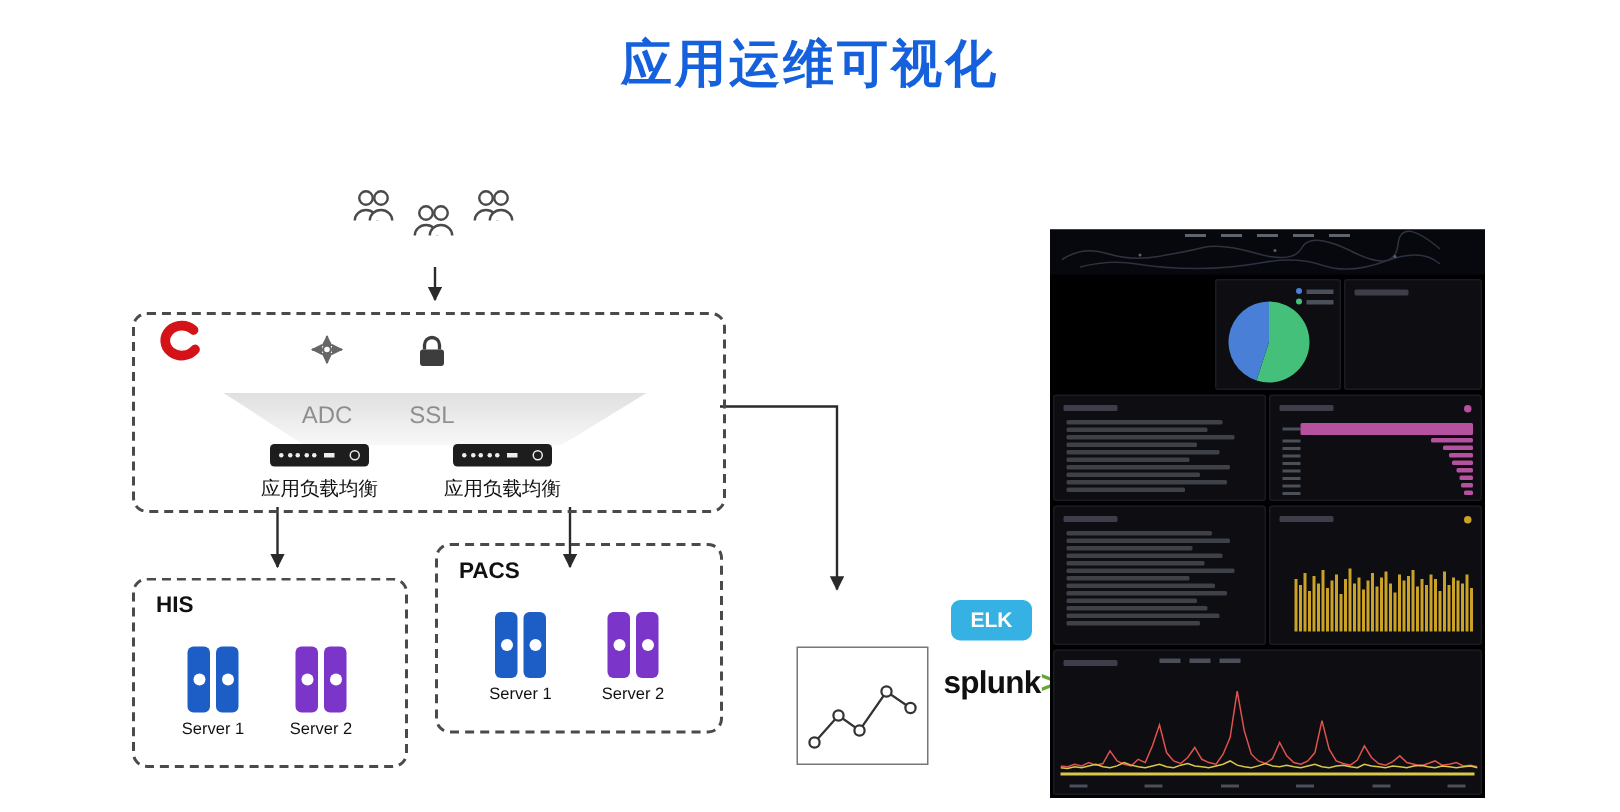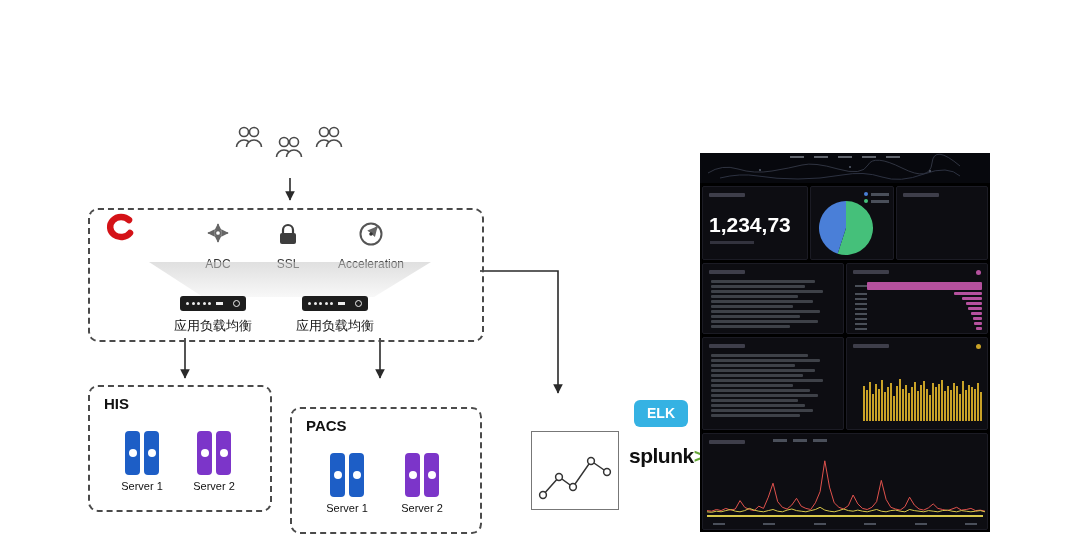--- a/index.html
+++ b/index.html
@@ -8,21 +8,21 @@
   .title{position:absolute;top:20px;left:0;right:0;text-align:center;
          font-size:34px;font-weight:800;color:#1560dd;letter-spacing:2px;}
   .overlay{position:absolute;left:0;top:0;width:1080px;height:541px;pointer-events:none;}
 
   
   .users-svg{position:absolute;left:222px;top:120px;}
   .main-box{position:absolute;left:88px;top:208px;width:392px;height:130px;
             border:2px dashed #4a4a4a;border-radius:10px;}
   .array-logo{position:absolute;left:97px;top:213px;}
   .feature{position:absolute;text-align:center;}
-  .feature .flabel{font-size:12px;color:#333;margin-top:6px;}
+  .feature .flabel{font-size:16px;color:#333;margin-top:17px;}
   .f-adc{left:196px;top:221px;width:44px;}
   .f-ssl{left:264px;top:221px;width:48px;}
   .f-acc{left:326px;top:221px;width:90px;}
   .beam{position:absolute;left:140px;top:262px;width:300px;height:35px;
         background:linear-gradient(180deg,#c6c6c6,#f2f2f2);
         clip-path:polygon(3% 0,97% 0,78% 100%,21% 100%);opacity:.55;}
   .appliance{position:absolute;top:296px;width:66px;height:15px;background:#1d1d1d;
              border-radius:3px;display:flex;align-items:center;padding:0 6px;box-sizing:border-box;}
   .appliance .dot{width:3px;height:3px;background:#ededed;border-radius:50%;margin-right:2.5px;}
   .appliance .bar{width:7px;height:3px;background:#ededed;margin-left:2px;}
@@ -86,20 +86,21 @@
   .line-svg{position:absolute;left:4px;top:24px;}
   .axis-y{position:absolute;left:4px;right:4px;bottom:12px;height:2px;background:#d9c94b;}
   .ticks{position:absolute;left:10px;right:10px;bottom:4px;display:flex;justify-content:space-between;}
   .ticks span{width:12px;height:2px;background:#4a4f5a;}
 </style>
 </head>
 <body>
 
 <div class="stage">
 
+  <div class="title">应用运维可视化</div>
 
   <svg class="overlay">
     <defs>
       <marker id="arr" markerWidth="8" markerHeight="8" refX="5.5" refY="3" orient="auto">
         <path d="M0,0 L6,3 L0,6 z" fill="#2a2a2a"></path>
       </marker>
       <marker id="arrg" markerWidth="7" markerHeight="7" refX="4.5" refY="2.5" orient="auto">
         <path d="M0,0 L5,2.5 L0,5 z" fill="#666"></path>
       </marker>
     </defs>
@@ -143,28 +144,20 @@
   </div>
 
   <div class="feature f-ssl">
     <svg width="26" height="26">
       <path d="M8,12 v-3 a5,5 0 0 1 10,0 v3" stroke="#3d3d3d" stroke-width="2.2" fill="none"></path>
       <rect x="5" y="12" width="16" height="11" rx="2" fill="#3d3d3d"></rect>
     </svg>
     <div class="flabel">SSL</div>
   </div>
 
-  <div class="feature f-acc">
-    <svg width="30" height="26">
-      <circle cx="15" cy="13" r="10.5" stroke="#555" stroke-width="2" fill="none"></circle>
-      <path d="M15,13 L21,6" stroke="#333" stroke-width="2" fill="none" marker-end="url(#arrg)"></path>
-      <circle cx="15" cy="13" r="1.8" fill="#333"></circle>
-    </svg>
-    <div class="flabel">Acceleration</div>
-  </div>
 
   <div class="beam"></div>
 
   <div class="appliance" style="left:180px">
     <span class="dot"></span>
       <span class="dot"></span>
       <span class="dot"></span>
       <span class="dot"></span>
       <span class="dot"></span>
     <span class="bar"></span>
@@ -193,21 +186,21 @@
     </div>
     <div class="server-unit" style="left:100px">
       <div class="towers purple">
           <i></i>
           <i></i>
         </div>
       <div class="server-name">Server 2</div>
     </div>
   </div>
 
-  <div class="group-box" style="left:290px;top:407px;width:188px;height:123px">
+  <div class="group-box" style="left:290px;top:362px;width:188px;height:123px">
     <div class="group-title">PACS</div>
     <div class="server-unit" style="left:31px">
       <div class="towers blue">
           <i></i>
           <i></i>
         </div>
       <div class="server-name">Server 1</div>
     </div>
     <div class="server-unit" style="left:106px">
       <div class="towers purple">
@@ -250,25 +243,20 @@
       </div>
       <svg width="290" height="30">
         <path d="M8,20 q14,-9 30,-4 t34,2 t30,-6 t36,4 t30,-4 t34,3 t30,-5 t28,3" stroke="#3a3f4d" fill="none" stroke-width="1" opacity=".8"></path>
         <path d="M20,25 q20,-5 38,-2 t40,3 t44,-4 t40,2 t42,-3 t36,2" stroke="#2c3140" fill="none" stroke-width="1"></path>
         <circle cx="60" cy="17" r="1" fill="#5a6070"></circle>
           <circle cx="150" cy="14" r="1" fill="#5a6070"></circle>
           <circle cx="230" cy="18" r="1" fill="#5a6070"></circle>
       </svg>
     </div>
 
-    <div class="dpanel" style="left:2px;top:33px;width:106px;height:74px">
-      <div class="tbar"></div>
-      <div class="big-num">1,234,73</div>
-      <div class="sub"></div>
-    </div>
 
     <div class="dpanel" style="left:110px;top:33px;width:84px;height:74px">
       <div class="pie-legend">
         <div class="row">
             <span class="d" style="background:#4a7fd8"></span>
             <span class="t"></span>
           </div>
         <div class="row">
             <span class="d" style="background:#45c07a"></span>
             <span class="t"></span>

